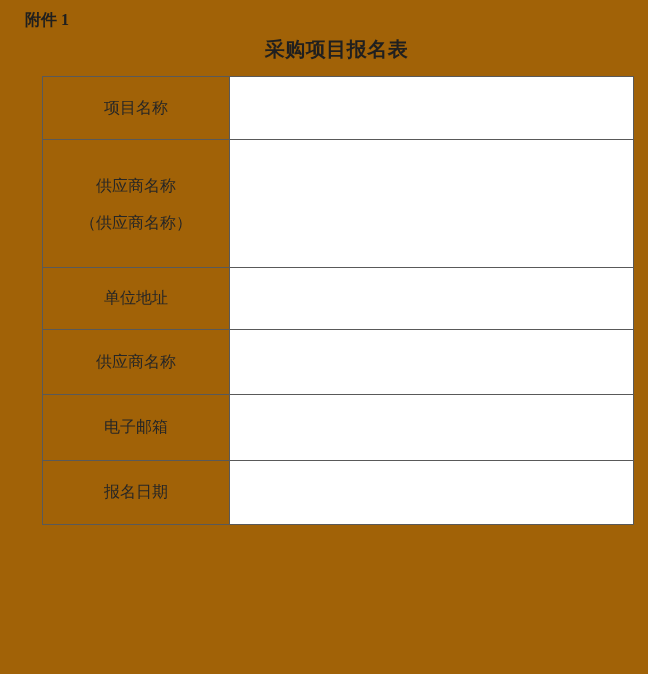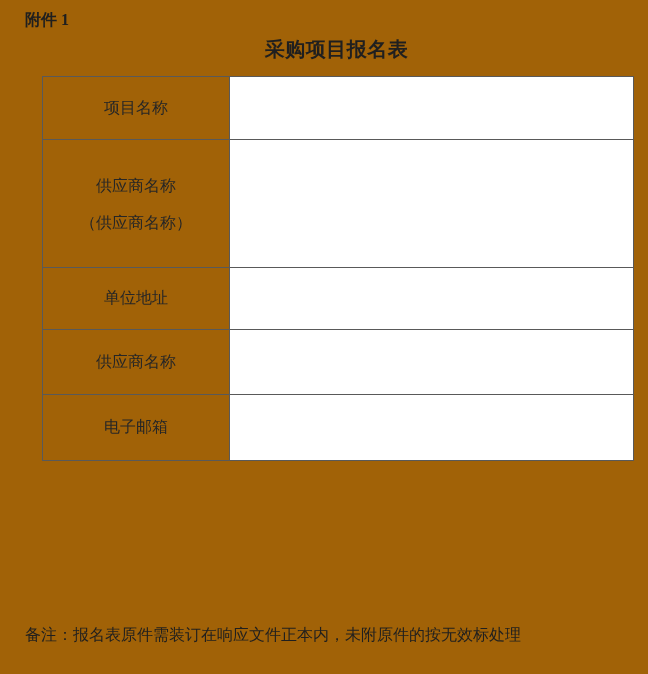--- a/index.html
+++ b/index.html
@@ -113,18 +113,21 @@
       <tr class="row-phone">
         <td class="label-cell">供应商名称</td>
         <td class="value-cell"></td>
       </tr>
 
       <tr class="row-email">
         <td class="label-cell">电子邮箱</td>
         <td class="value-cell"></td>
       </tr>
 
+      <tr class="row-date">
+        <td class="label-cell">报名日期</td>
+        <td class="value-cell"></td>
+      </tr>
     </tbody>
   </table>
 
-  <div class="note">备注：报名表原件需装订在响应文件正本内，未附原件的按无效标处理</div>
 
 </div>
 
 </body></html>

